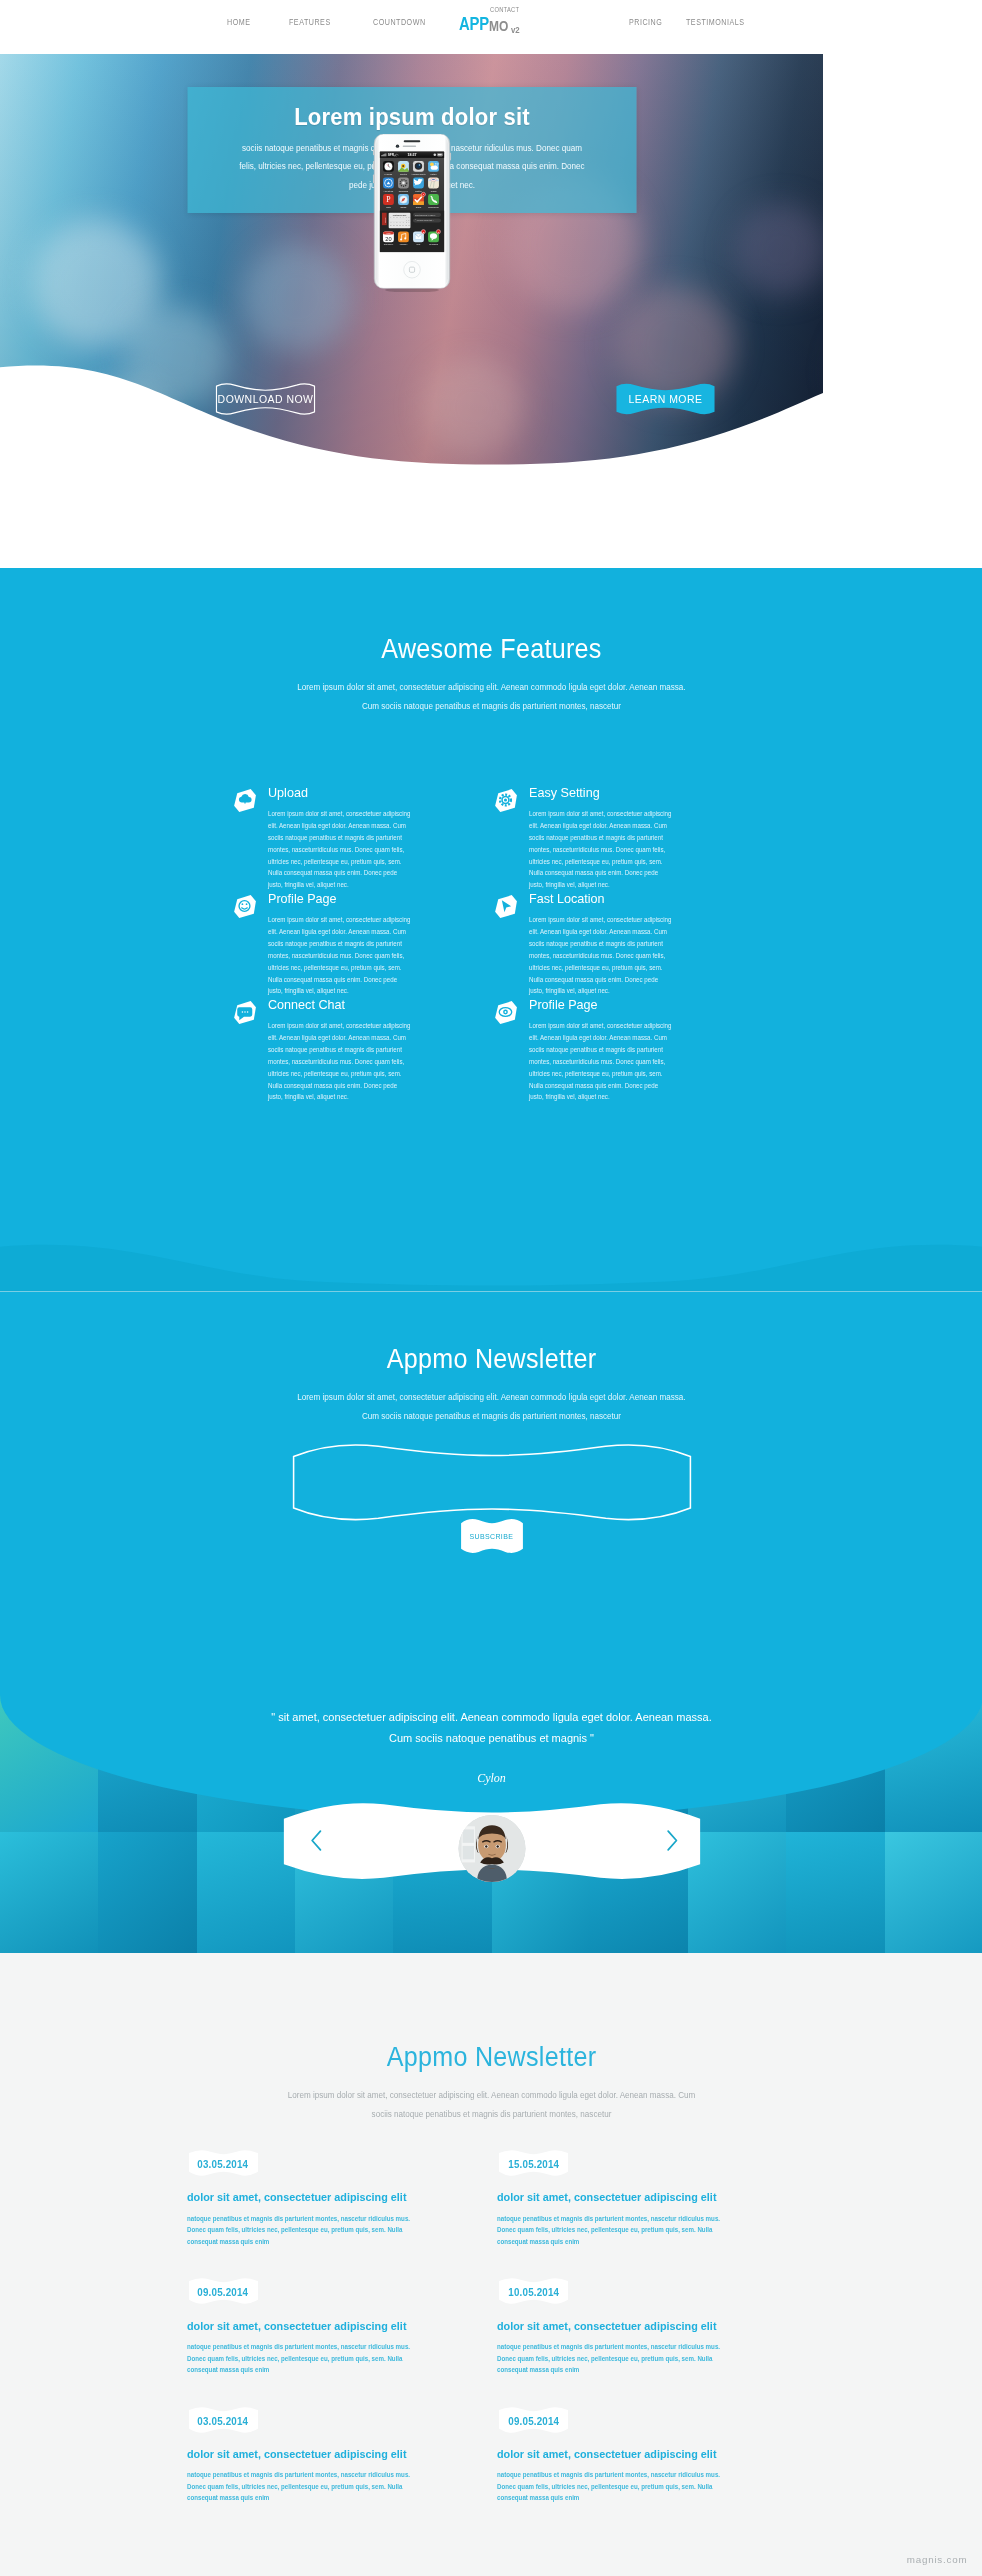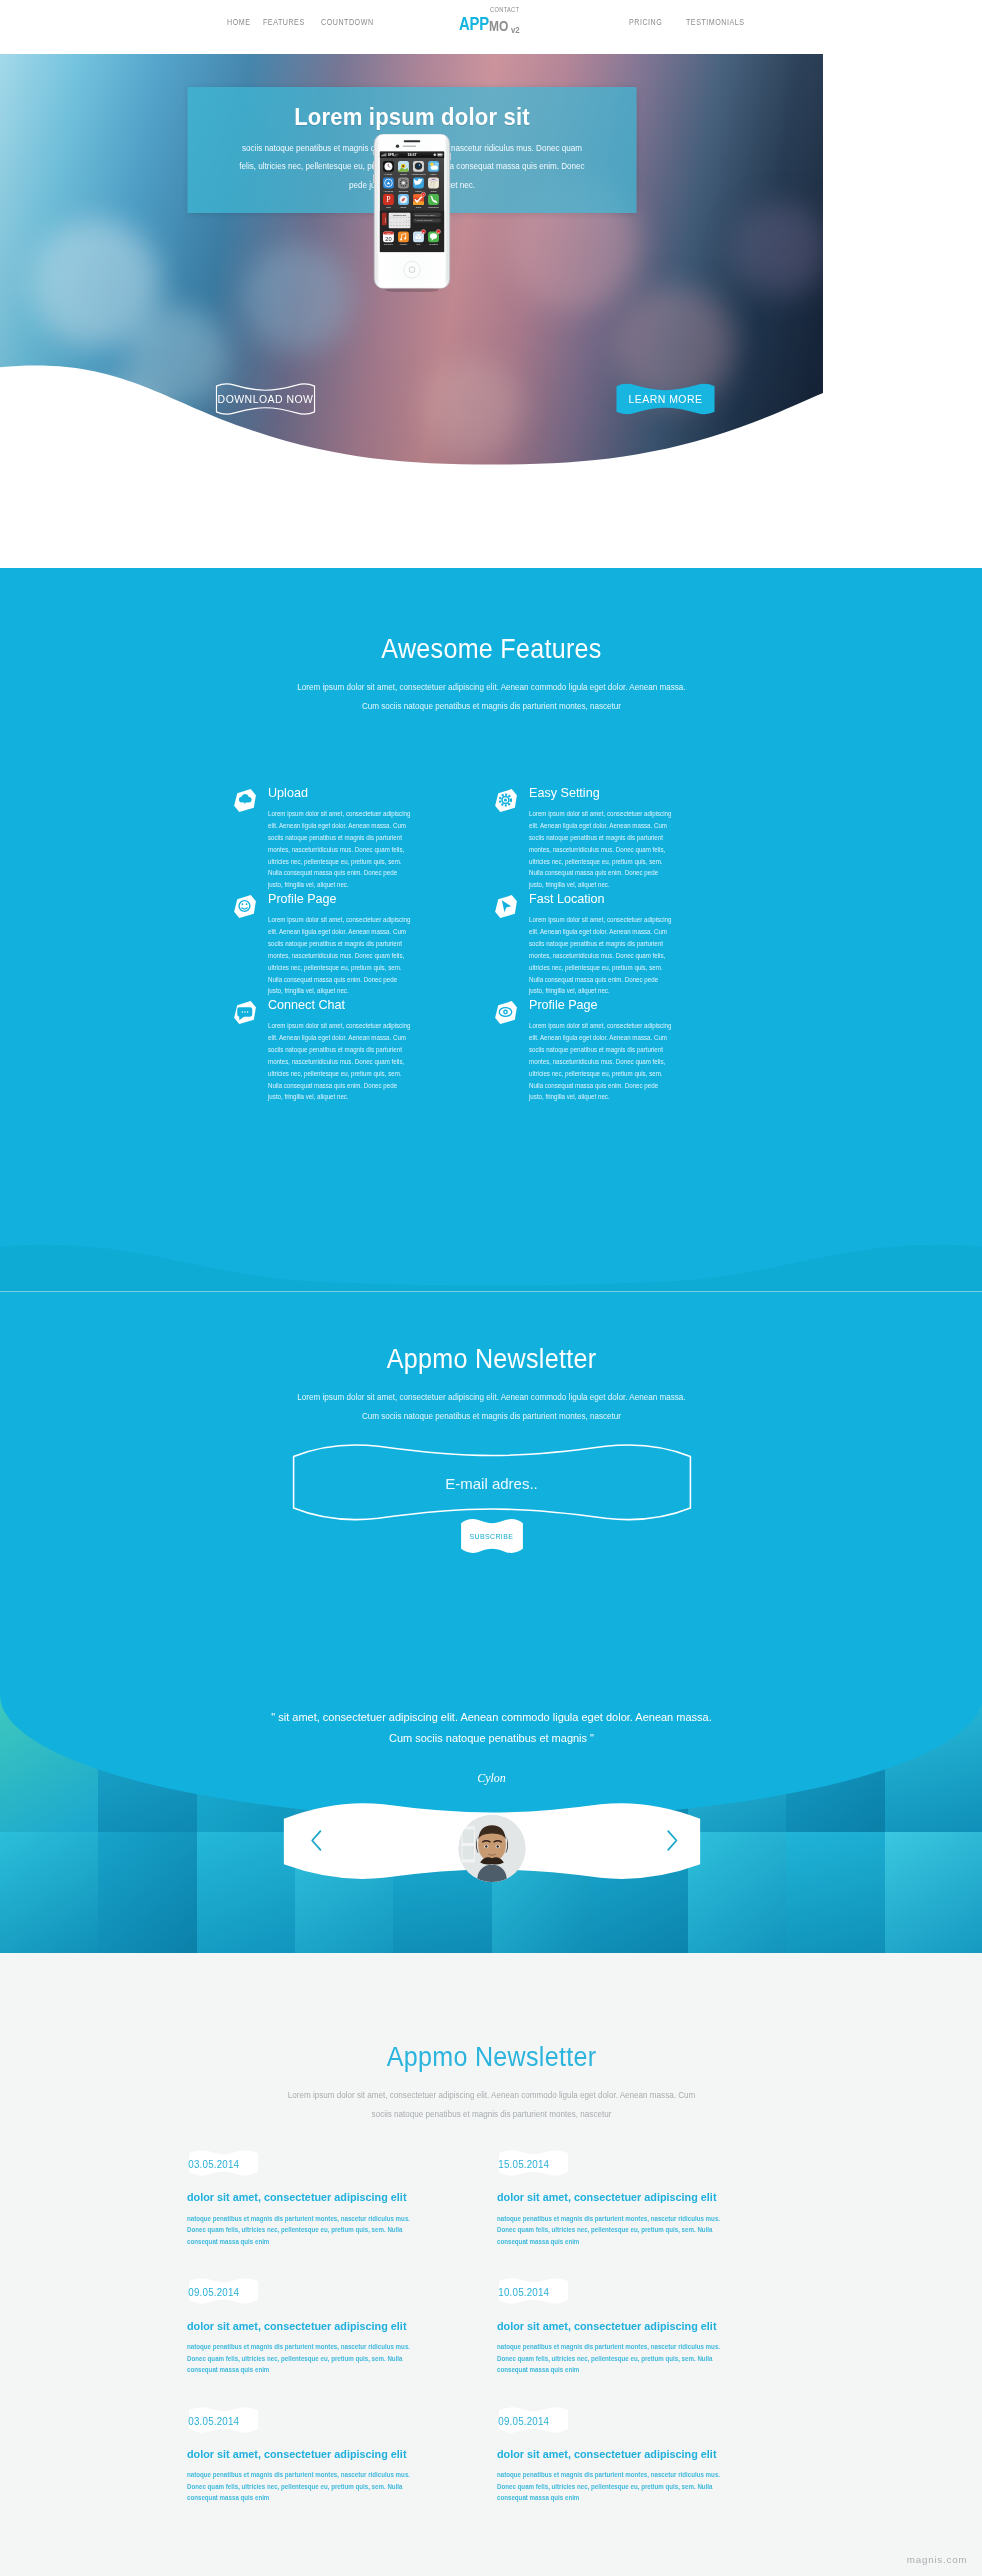--- a/index.html
+++ b/index.html
@@ -13,21 +13,21 @@
   .page { position:relative; width:983px; height:2576px; overflow:hidden; }
 
   
   .navbar {
     position:absolute; top:0; left:0; width:983px; height:54px;
     background:#ffffff; z-index:60;
   }
   .nav-inner {
     width:983px; height:54px; position:relative;
   }
-  .nav-left { position:absolute; left:227px; top:17px; display:flex; gap:9px; }
+  .nav-left { position:absolute; left:227px; top:17px; display:flex; gap:35px; }
   .nav-right { position:absolute; left:629px; top:17px; display:flex; gap:18.6px; }
   .nav-link {
     font-family:"Liberation Sans Narrow","Liberation Sans", sans-serif;
     font-size:8.3px; letter-spacing:0.6px; color:#8b8b8b;
     text-transform:uppercase; text-decoration:none; white-space:nowrap;
     transform:scaleX(0.86); transform-origin:left center;
   }
 
   
   .logo-plate {
@@ -254,21 +254,21 @@
     width:455px; transform:scaleX(0.92);
   }
   .blog-grid {
     position:absolute; left:50%; transform:translateX(-50%); top:196px;
     width:610px; display:grid; grid-template-columns:300px 300px;
     column-gap:10.3px; row-gap:30px;
   }
   .post { position:relative; }
   .date-badge {
     position:relative; width:73px; height:34px; margin-bottom:7.2px;
-    display:flex; align-items:center; justify-content:flex-start;
+    display:flex; align-items:center; justify-content:center;font-weight:bold;
   }
   .date-svg { position:absolute; inset:0; width:100%; height:100%; }
   .date-badge span {
     position:relative; z-index:2; margin-top:-3.1px;
     font-family:"Liberation Sans Narrow","Liberation Sans", sans-serif;
     font-size:10.3px; color:#29afd6; letter-spacing:0.2px; transform:scaleX(0.95);
   }
   .post-title {
     font-family:"Liberation Sans Narrow","Liberation Sans", sans-serif;
     font-weight:bold; font-size:11.4px; line-height:1.24; color:#1fb0dd;
@@ -642,21 +642,20 @@
   <div class="newsletter">
     <div class="nl-head">
       <div class="sec-title">Appmo Newsletter</div>
       <div class="sec-sub">Lorem ipsum dolor sit amet, consectetuer adipiscing elit. Aenean commodo ligula eget dolor. Aenean massa. Cum sociis natoque penatibus et magnis dis parturient montes, nascetur</div>
     </div>
 
     <div class="nl-form">
       <svg class="nl-input-shape" viewBox="0 0 840 200" preserveAspectRatio="none">
         <path d="M36 36 Q110 6 200 16 Q330 34 420 34 Q510 34 640 16 Q730 6 804 36 L804 136 Q730 166 640 156 Q510 138 420 138 Q330 138 200 156 Q110 166 36 136 Z" fill="none" stroke="#ffffff" stroke-width="3"></path>
       </svg>
-      <input class="nl-input" type="text" value="" placeholder="E-mail adres.." style="">
       <div class="nl-btn">
         <svg class="nl-btn-svg" viewBox="0 0 132 78" preserveAspectRatio="none">
           <path d="M6 14 Q22 2 40 8 Q55 14 66 14 Q77 14 92 8 Q110 2 126 14 L126 64 Q110 76 92 70 Q77 64 66 64 Q55 64 40 70 Q22 76 6 64 Z" fill="#ffffff"></path>
         </svg>
         <span>SUBSCRIBE</span>
       </div>
     </div>
   </div>
 
   <div class="testi">

